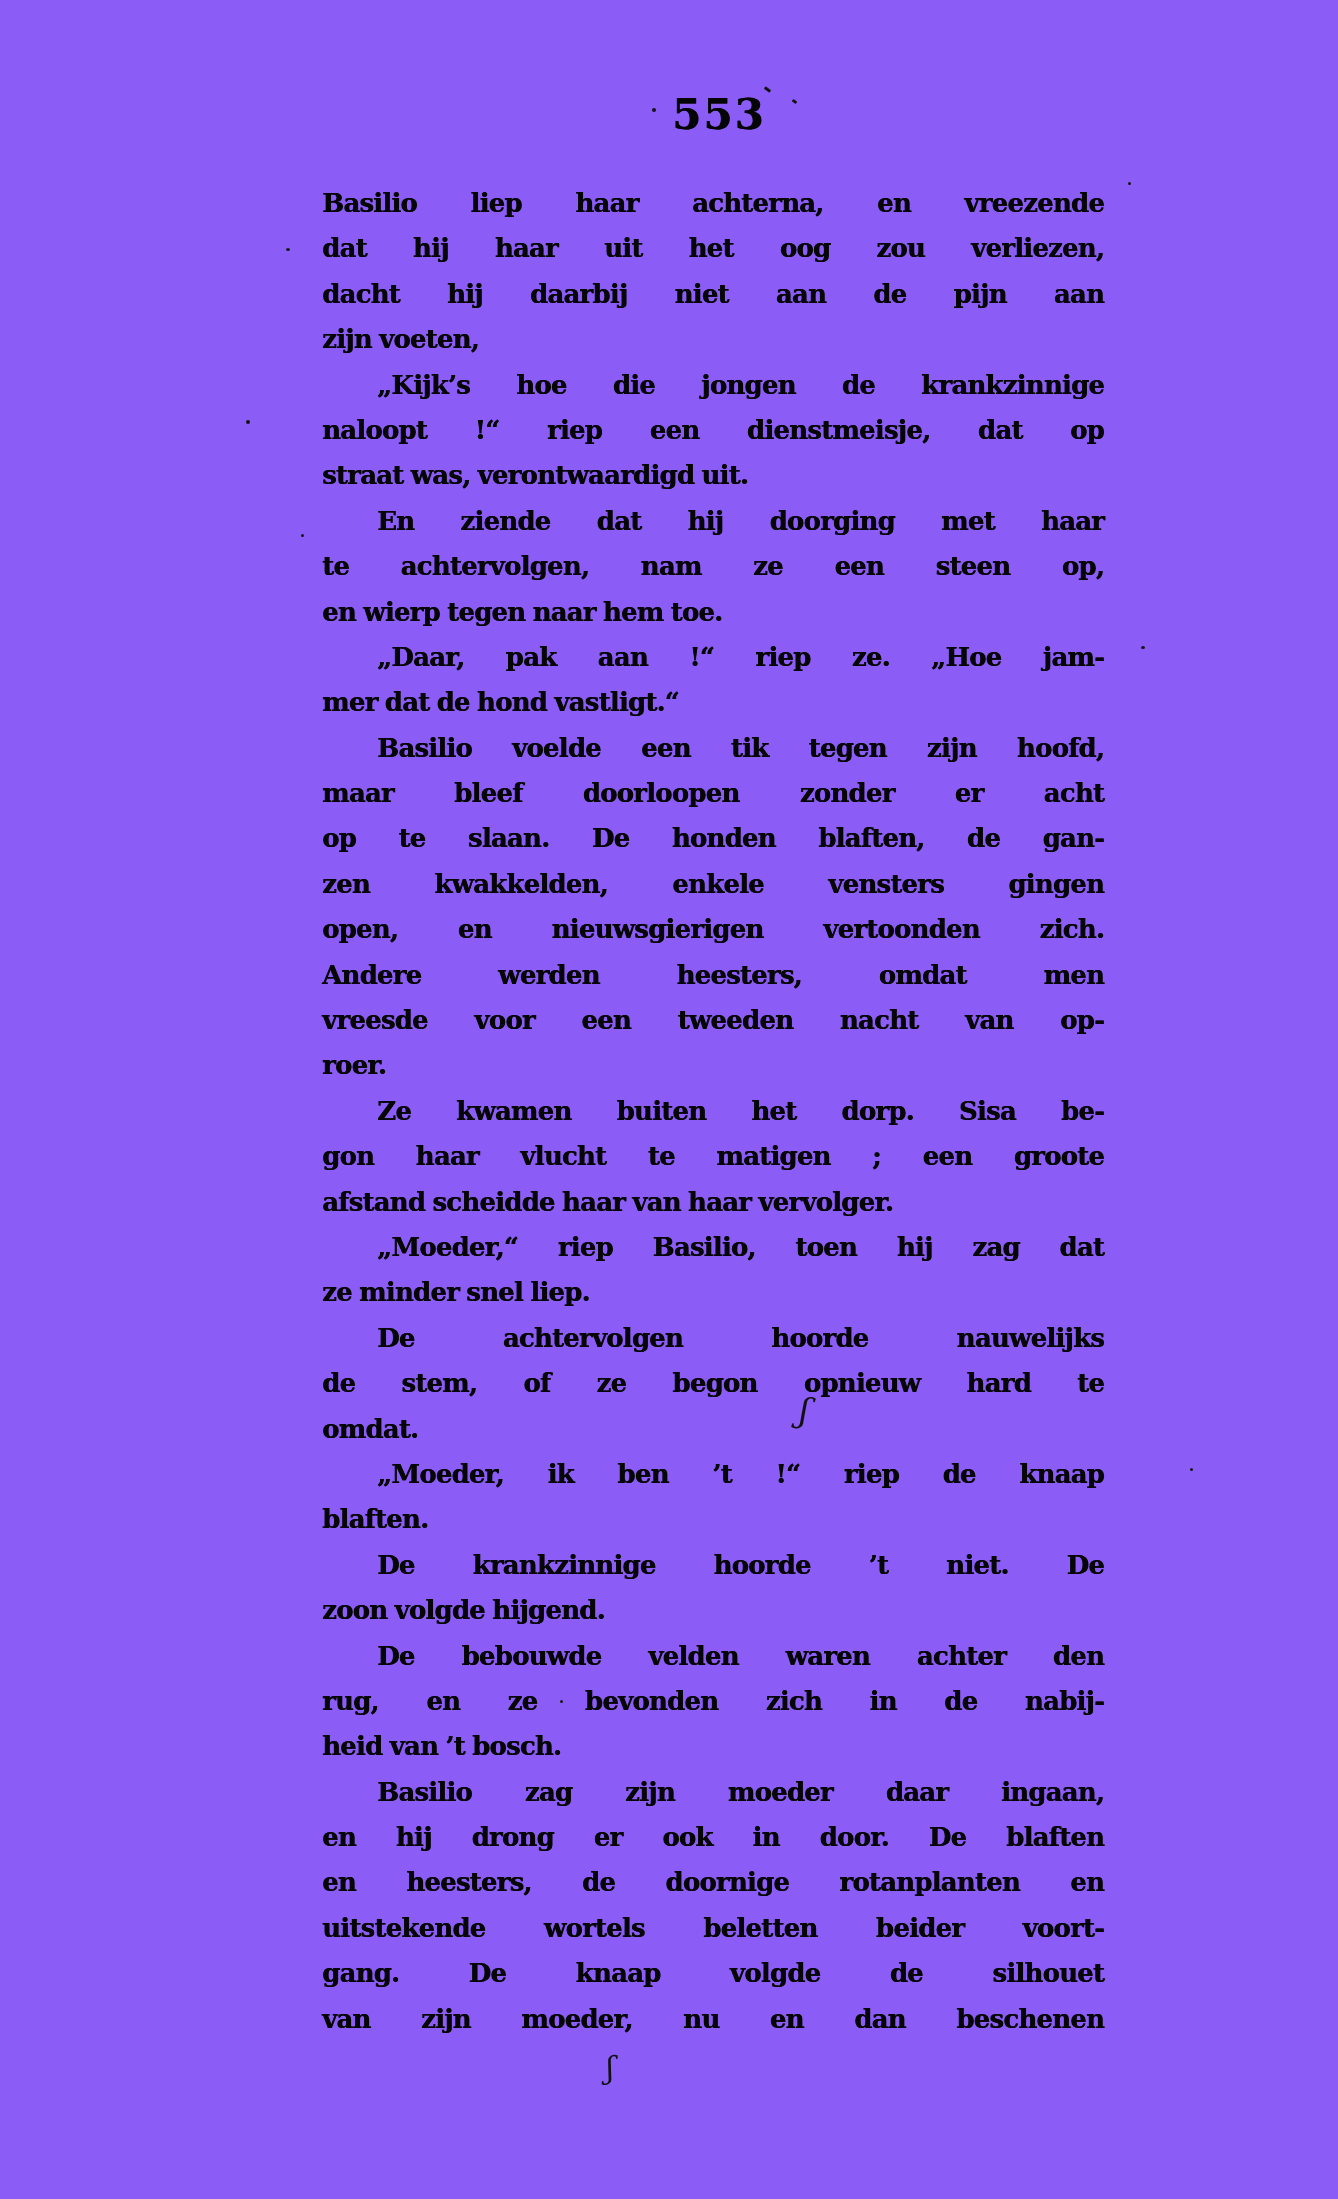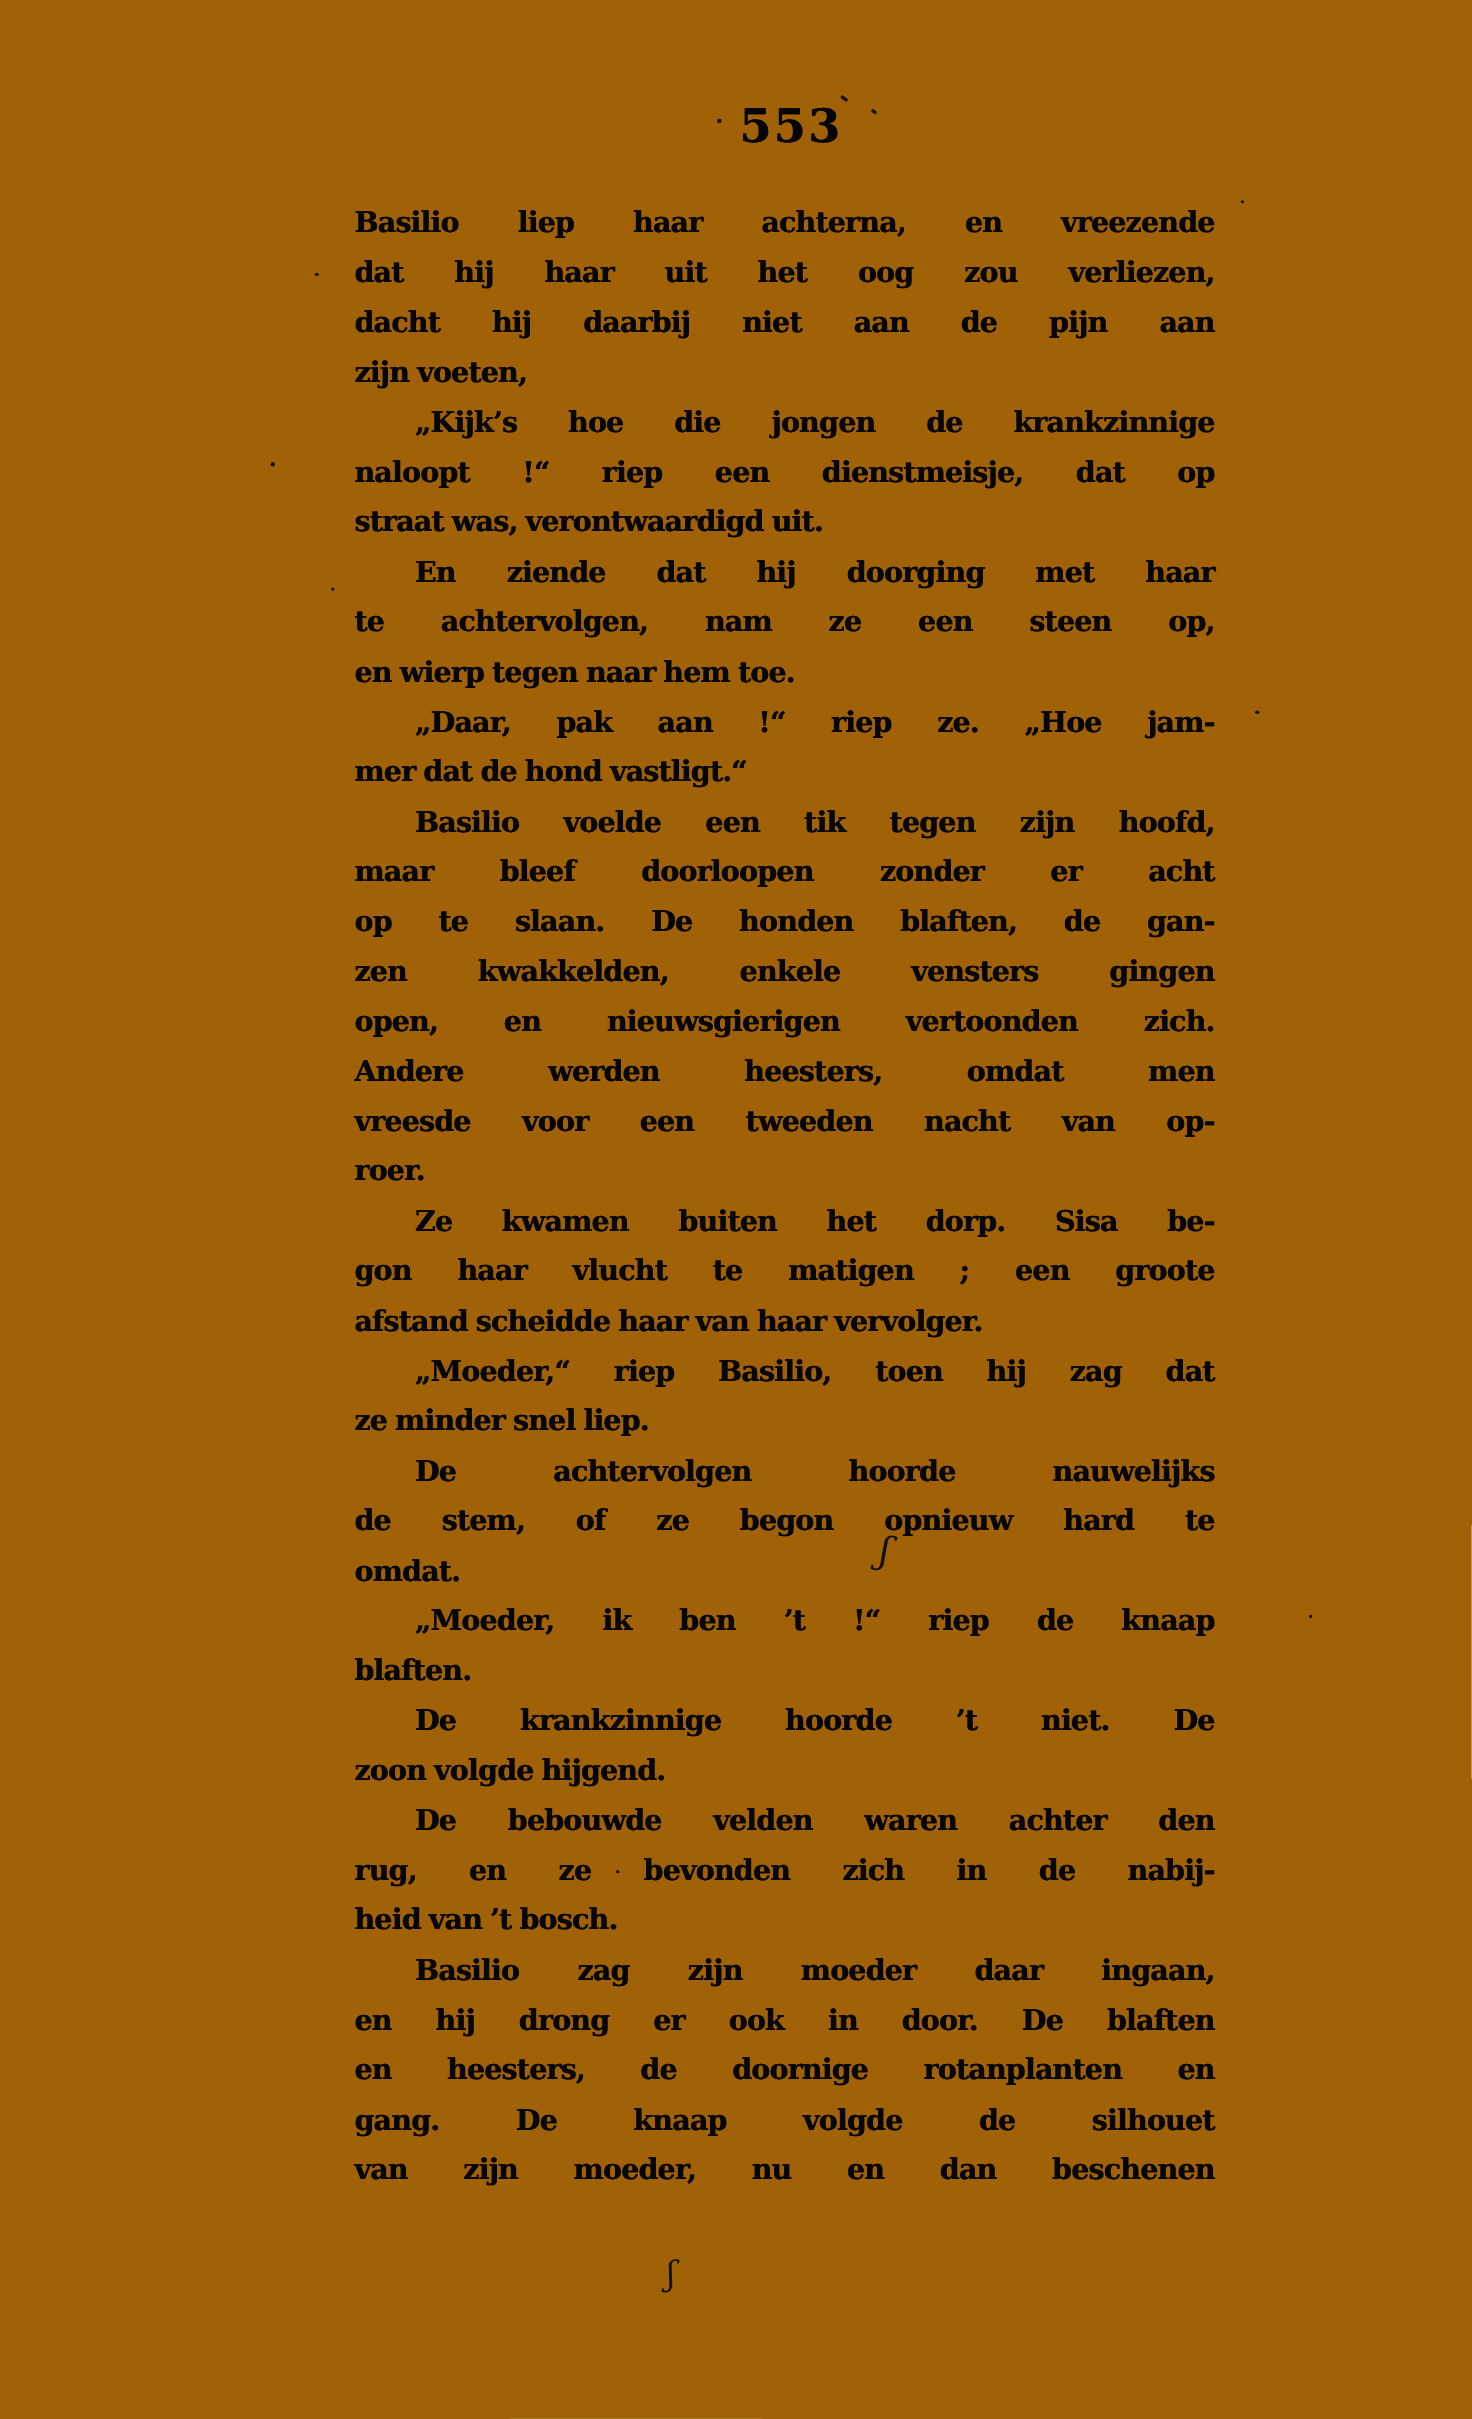--- a/index.html
+++ b/index.html
@@ -5,21 +5,21 @@
 <style>
   html, body {
     margin: 0; padding: 0;
     width: 1338px; height: 2199px;
     background: #ffffff;
     overflow: hidden;
   }
   .sheet {
     position: relative;
     width: 1338px; height: 2199px;
-    background: #a16207;
+    background: #8b5cf6;
     font-family: "DejaVu Serif", serif;
     color: #060606;
   }
   .page-number {
     position: absolute;
     left: 672px; top: 90px;
     font-size: 42px;
     font-weight: 700;
     letter-spacing: 2px;
     color: #050505;
@@ -119,20 +119,21 @@
       <div class="line indent">„Moeder, ik ben ’t !“ riep de knaap</div>
       <div class="line para-end">blaften.</div>
       <div class="line indent">De krankzinnige hoorde ’t niet. De</div>
       <div class="line para-end">zoon volgde hijgend.</div>
       <div class="line indent">De bebouwde velden waren achter den</div>
       <div class="line">rug, en ze bevonden zich in de nabij-</div>
       <div class="line para-end">heid van ’t bosch.</div>
       <div class="line indent">Basilio zag zijn moeder daar ingaan,</div>
       <div class="line">en hij drong er ook in door. De blaften</div>
       <div class="line">en heesters, de doornige rotanplanten en</div>
+      <div class="line">uitstekende wortels beletten beider voort-</div>
       <div class="line">gang. De knaap volgde de silhouet</div>
       <div class="line">van zijn moeder, nu en dan beschenen</div>
     </div>
 
   <span class="stray stray-f">ʃ</span>
 
   <span class="stray stray-blot">ʃ</span>
 
   <span class="speck s1"></span>
   <span class="speck s2"></span>

